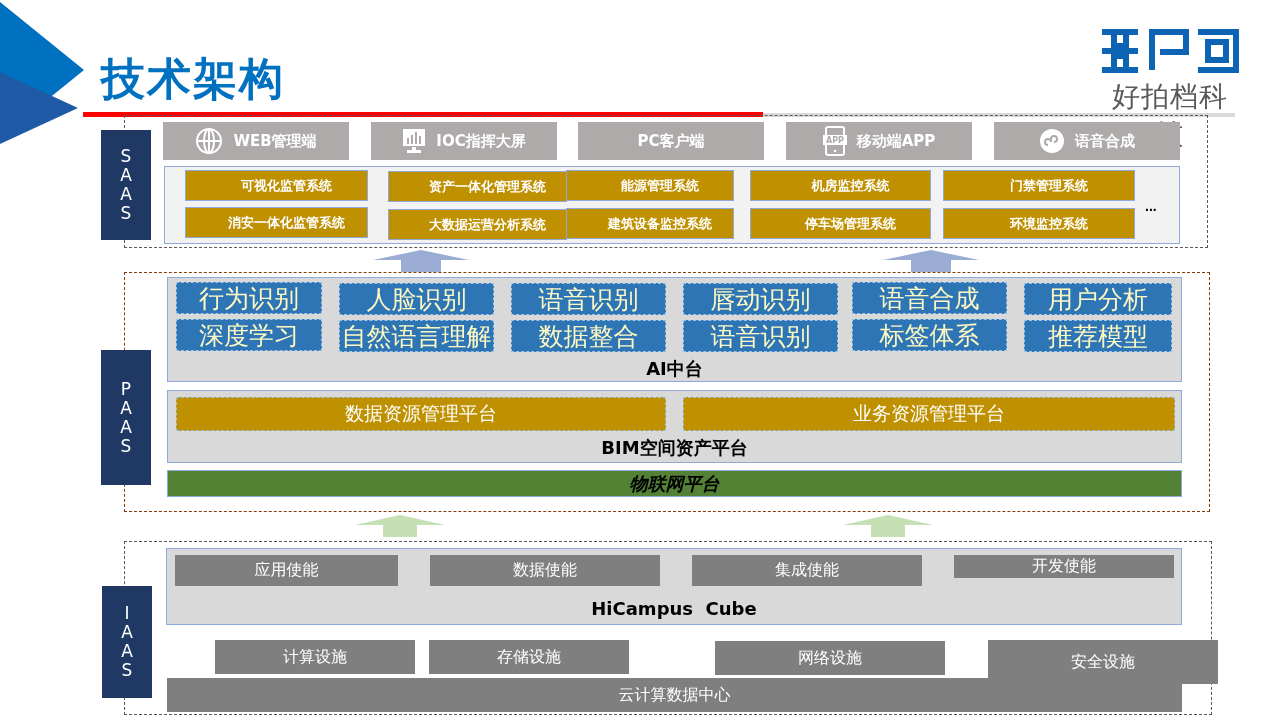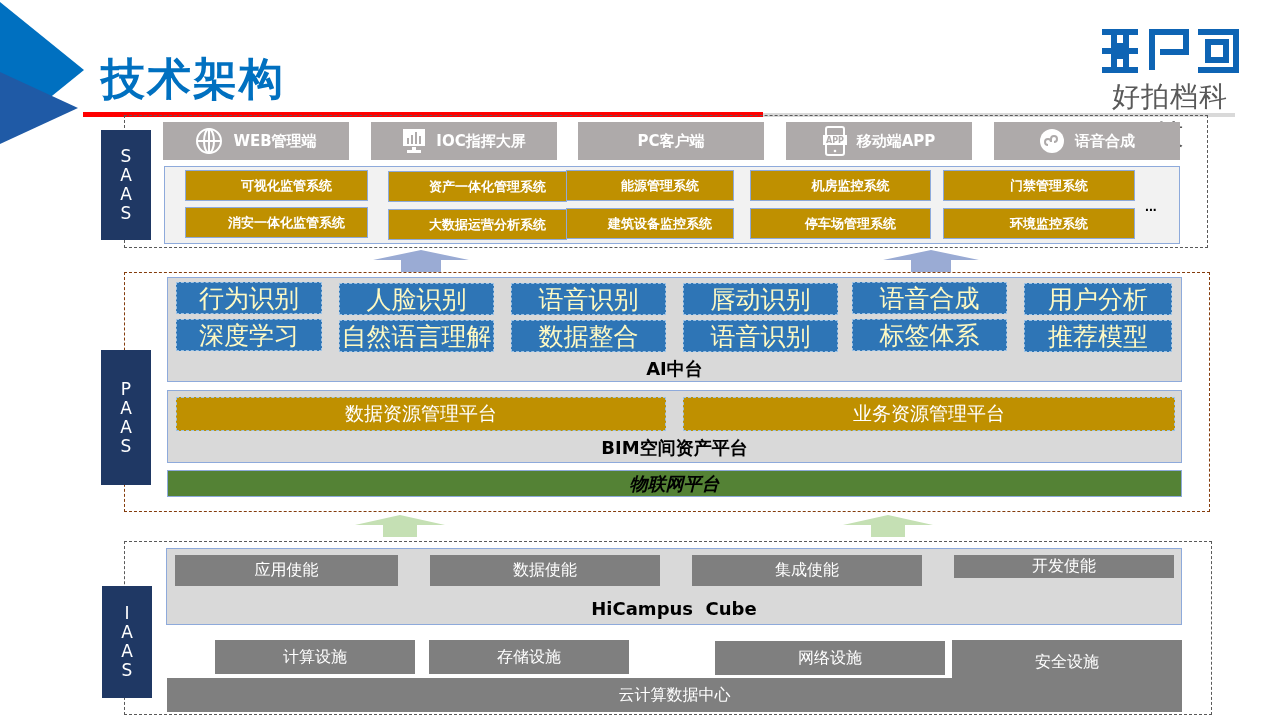--- a/index.html
+++ b/index.html
@@ -181,14 +181,14 @@
 <div class="abs panel-mid" style="left:166px; top:548px; width:1016px; height:77px;"></div>
 <div class="abs gray-box center" style="left:175px; top:555px; width:223px; height:31px;">应用使能</div>
 <div class="abs gray-box center" style="left:430px; top:555px; width:230px; height:31px;">数据使能</div>
 <div class="abs gray-box center" style="left:692px; top:555px; width:230px; height:31px;">集成使能</div>
 <div class="abs gray-box center" style="left:954px; top:555px; width:220px; height:23px;">开发使能</div>
 <div class="abs bold-label center" style="left:166px; top:594px; width:1016px; height:28px; font-size:18px; white-space:pre;">HiCampus  Cube</div>
 
 <div class="abs gray-box center" style="left:167px; top:640px; width:200px; height:34px;margin-left:48px;">计算设施</div>
 <div class="abs gray-box center" style="left:429px; top:640px; width:200px; height:34px;">存储设施</div>
 <div class="abs gray-box center" style="left:715px; top:641px; width:230px; height:34px;">网络设施</div>
-<div class="abs gray-box center" style="left:952px; top:640px; width:230px; height:44px;">安全设施</div>
+<div class="abs gray-box center" style="left:988px; top:640px; width:230px; height:44px;">安全设施</div>
 <div class="abs gray-box center" style="left:167px; top:678px; width:1015px; height:34px;">云计算数据中心</div>
 
 </body></html>

